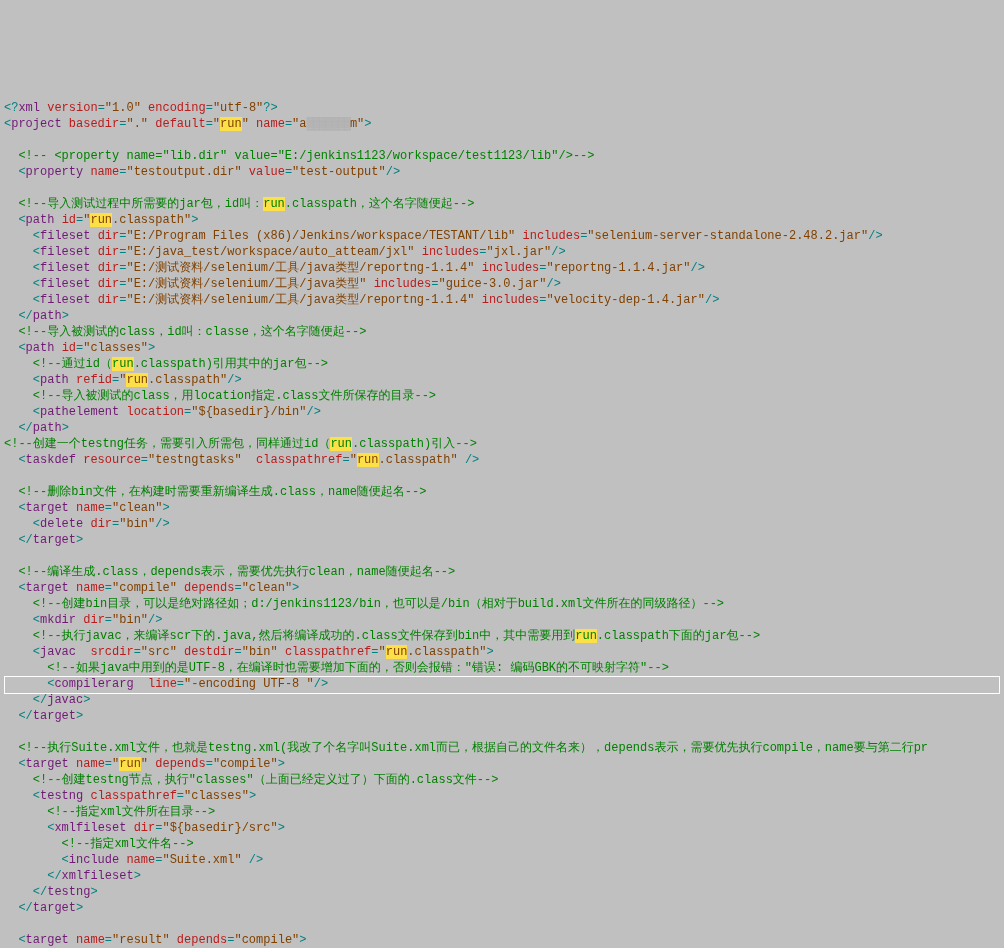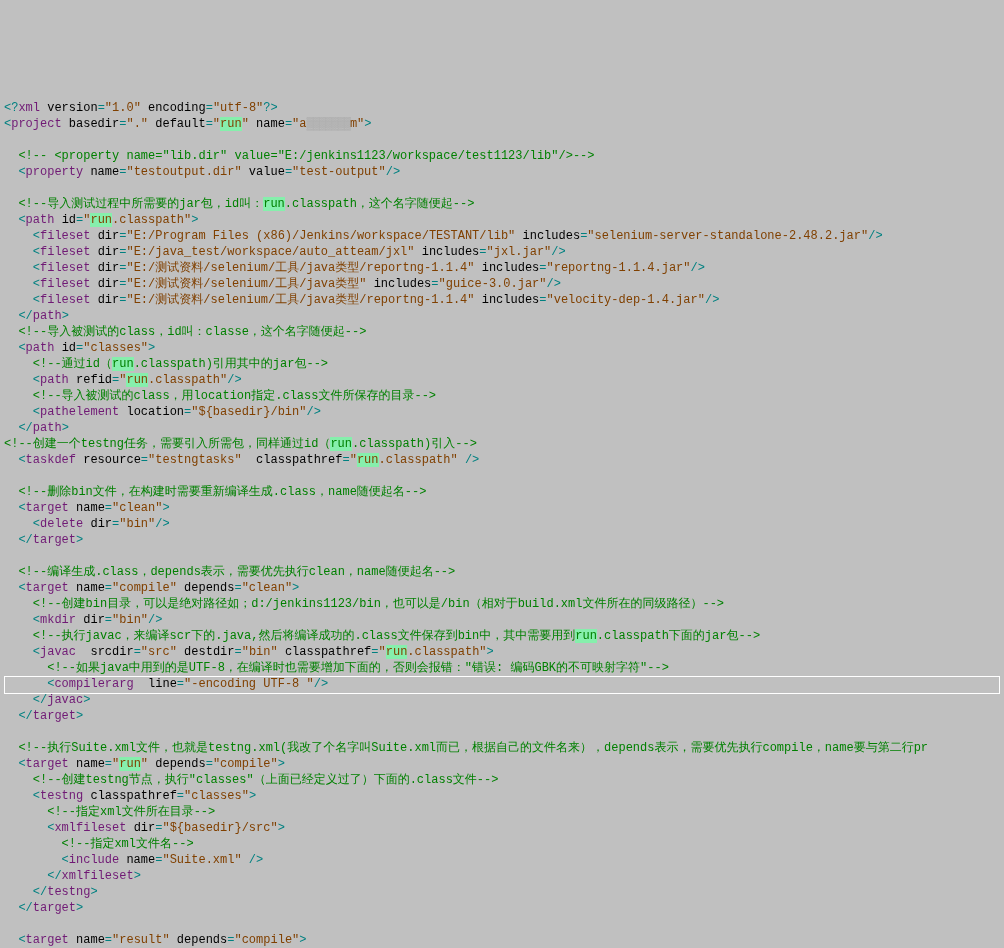--- a/index.html
+++ b/index.html
@@ -8,24 +8,24 @@
     background: #c0c0c0;
     font-family: Consolas, "Courier New", monospace;
     font-size: 12px;
     line-height: 16px;
     white-space: pre;
     color: #000;
   }
   .code-area { position: relative; }
   .t-teal { color: #008080; }
   .t-blue { color: #701a75; }
-  .t-red { color: #000000; }
+  .t-red { color: #b91c1c; }
   .t-green { color: #008000; }
   .t-brown { color: #804000; }
-  .hl { background: #86efac; }
+  .hl { background: #fde047; }
   .selbox {
     border: 1px solid #ffffff;
     position: absolute;
     left: 0;
     right: 0;
     pointer-events: none;
   }
   .smudge {
     color: #999;
     opacity: 0.4;

